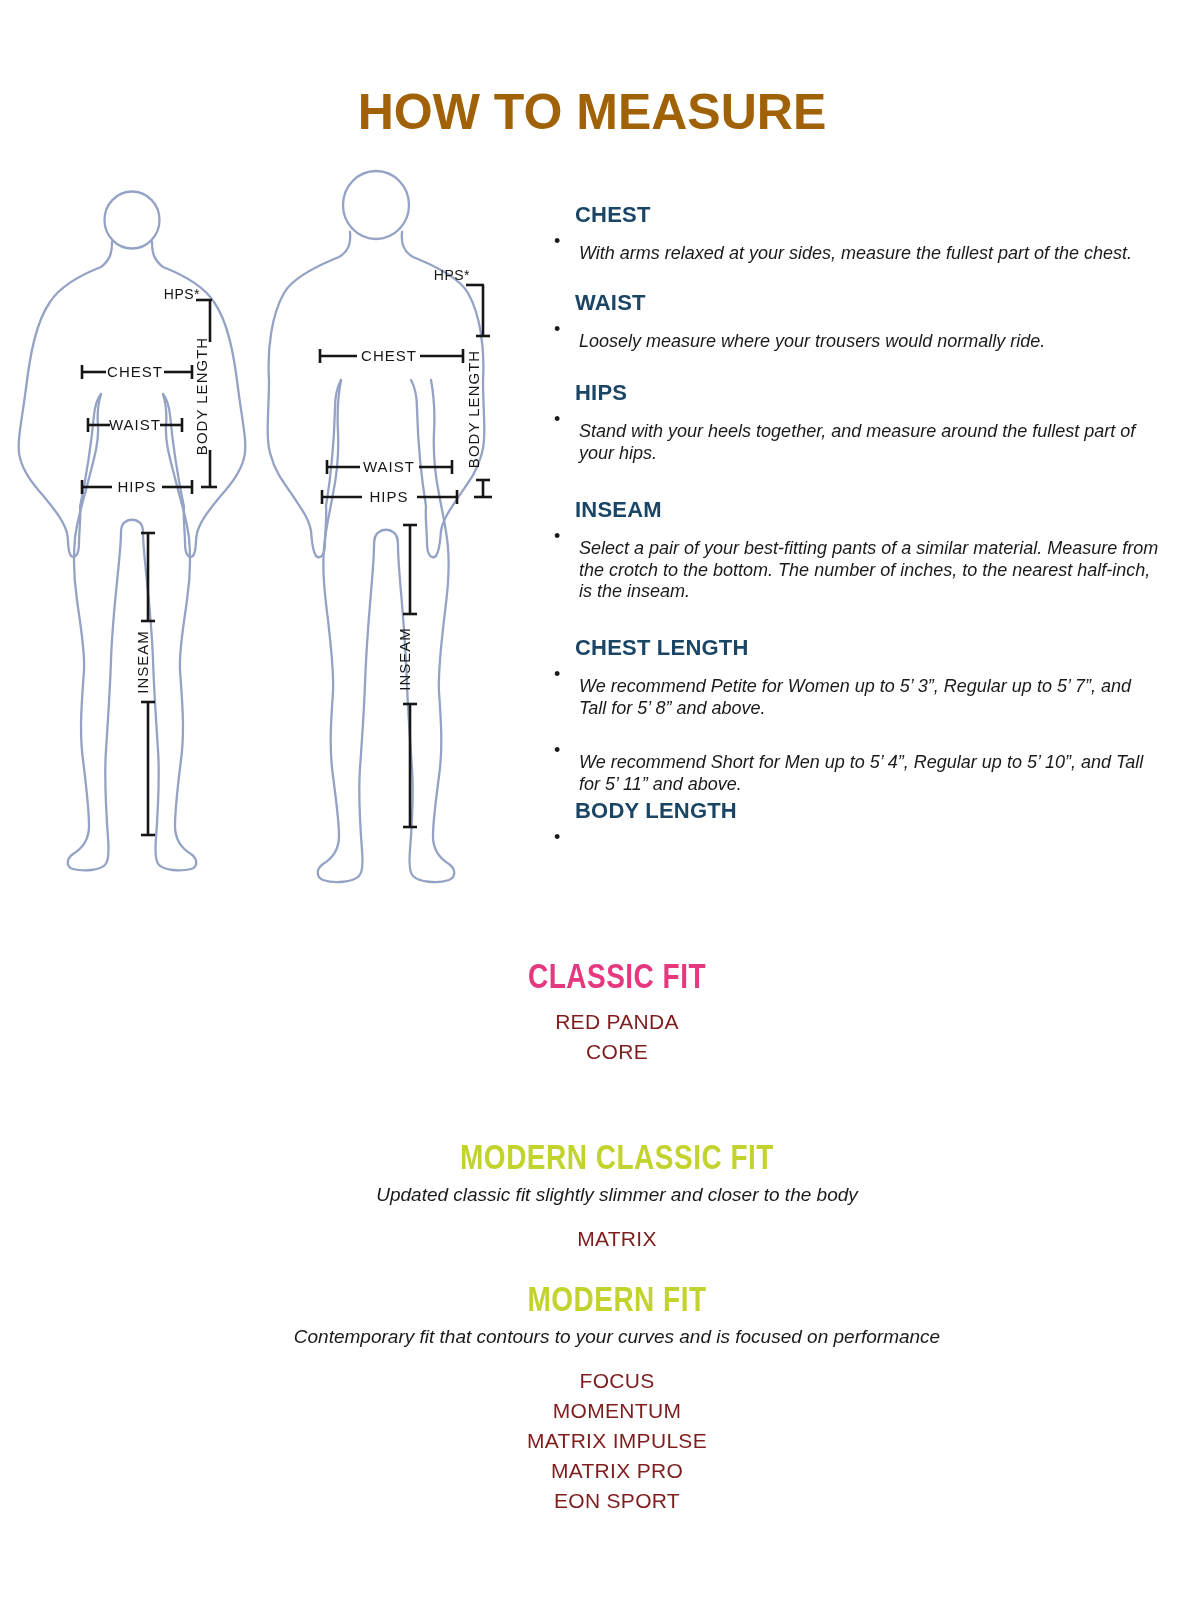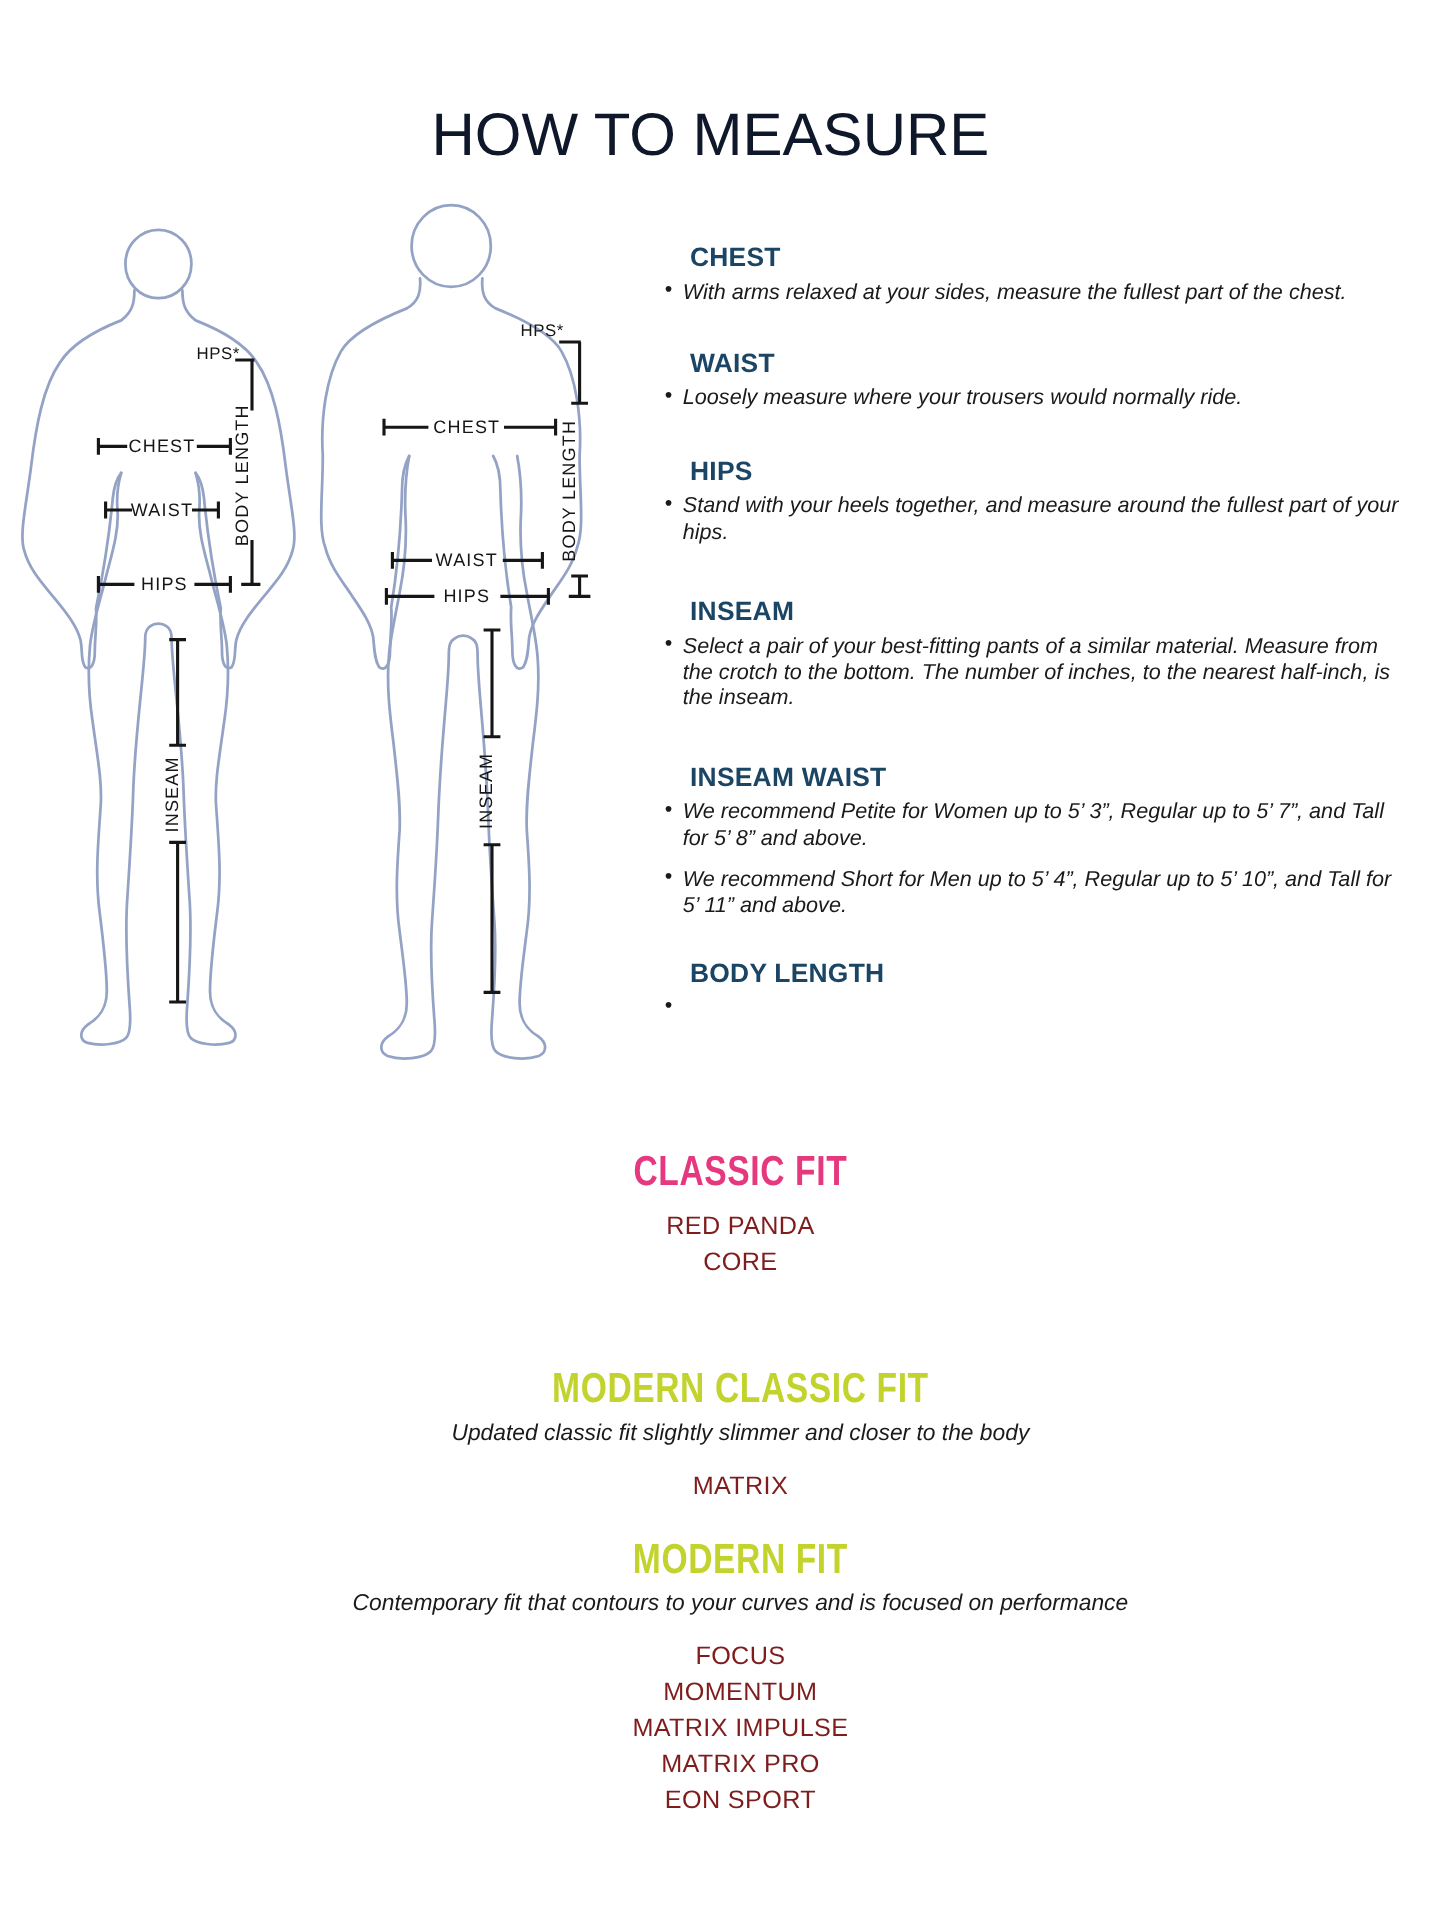--- a/index.html
+++ b/index.html
@@ -2,36 +2,36 @@
 <html><head>
 <meta charset="utf-8">
 <style>
   html,body{margin:0;padding:0;background:#ffffff;}
   .page{
     position:relative;width:1200px;height:1600px;background:#ffffff;
     font-family:"Liberation Sans",sans-serif;color:#1a1a1a;overflow:hidden;
   }
   .title{
     position:absolute;top:48px;left:0;width:1184px;text-align:center;
-    font-size:50px;line-height:60px;font-weight:400;color:#0f172a;letter-spacing:0;
+    font-size:50px;line-height:60px;font-weight:700;color:#a16207;letter-spacing:0;
   }
   .figure{position:absolute;}
   .figure svg text{font-family:"Liberation Sans",sans-serif;fill:#161616;}
   .sil{fill:none;stroke:#94a3c5;stroke-width:2.3;stroke-linecap:round;stroke-linejoin:round;}
   .meas{stroke:#161616;stroke-width:2.6;}
   .mlabel{font-size:15px;letter-spacing:1px;}
   .hps{font-size:14px;letter-spacing:0.5px;}
   
   .instr{position:absolute;left:553px;top:0;width:620px;}
   .sec{position:absolute;left:0;width:620px;}
   .sec h2{margin:0 0 3px 22px;font-size:22px;line-height:26px;font-weight:700;color:#1b4565;letter-spacing:0.2px;}
   .b{display:flex;font-style:italic;font-size:18px;line-height:21.5px;color:#1a1a1a;}
   .b + .b{margin-top:9px;}
   .b .dot{flex:none;width:13px;padding-left:1px;font-style:normal;}
-  .b p{margin:2px;font-style:italic;}
+  .b p{margin:12px;font-style:italic;}
   
   .fit{position:absolute;left:0;width:1184px;text-align:center;padding-left:25px;}
   .fit h2{margin:0;font-size:28px;line-height:34px;font-weight:700;letter-spacing:0.5px;transform:scaleY(1.25);transform-origin:50% 0;}
   .fit .desc{margin:13px 0 0;font-style:italic;font-size:19px;line-height:23px;color:#1a1a1a;}
   .fit ul{list-style:none;margin:18px 0 0;padding:0;color:#7f1d1d;font-weight:400;font-size:21px;line-height:30px;letter-spacing:0.3px;}
 </style>
 </head>
 <body>
 
 <div class="page">
@@ -170,21 +170,21 @@
 
     <div class="sec" style="top:497px;">
       <h2>INSEAM</h2>
       <div class="b">
         <span class="dot">•</span>
         <p>Select a pair of your best-fitting pants of a similar material. Measure from the crotch to the bottom. The number of inches, to the nearest half-inch, is the inseam.</p>
       </div>
     </div>
 
     <div class="sec" style="top:635px;">
-      <h2>INSEAM WAIST</h2>
+      <h2>CHEST LENGTH</h2>
       <div class="b">
         <span class="dot">•</span>
         <p>We recommend Petite for Women up to 5’ 3”, Regular up to 5’ 7”, and Tall for 5’ 8” and above.</p>
       </div>
       <div class="b">
         <span class="dot">•</span>
         <p>We recommend Short for Men up to 5’ 4”, Regular up to 5’ 10”, and Tall for 5’ 11” and above.</p>
       </div>
     </div>
 

